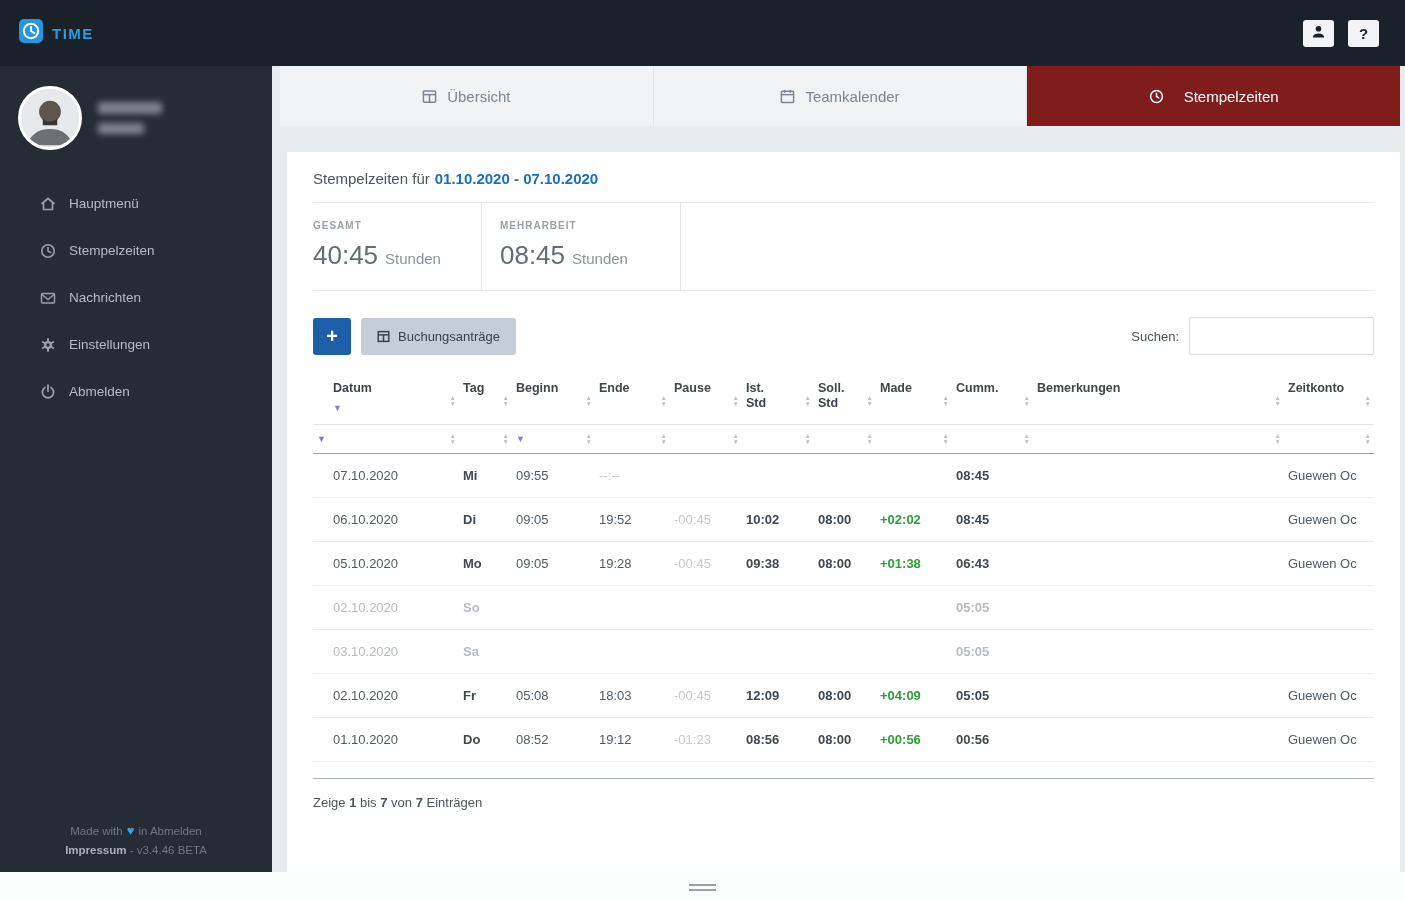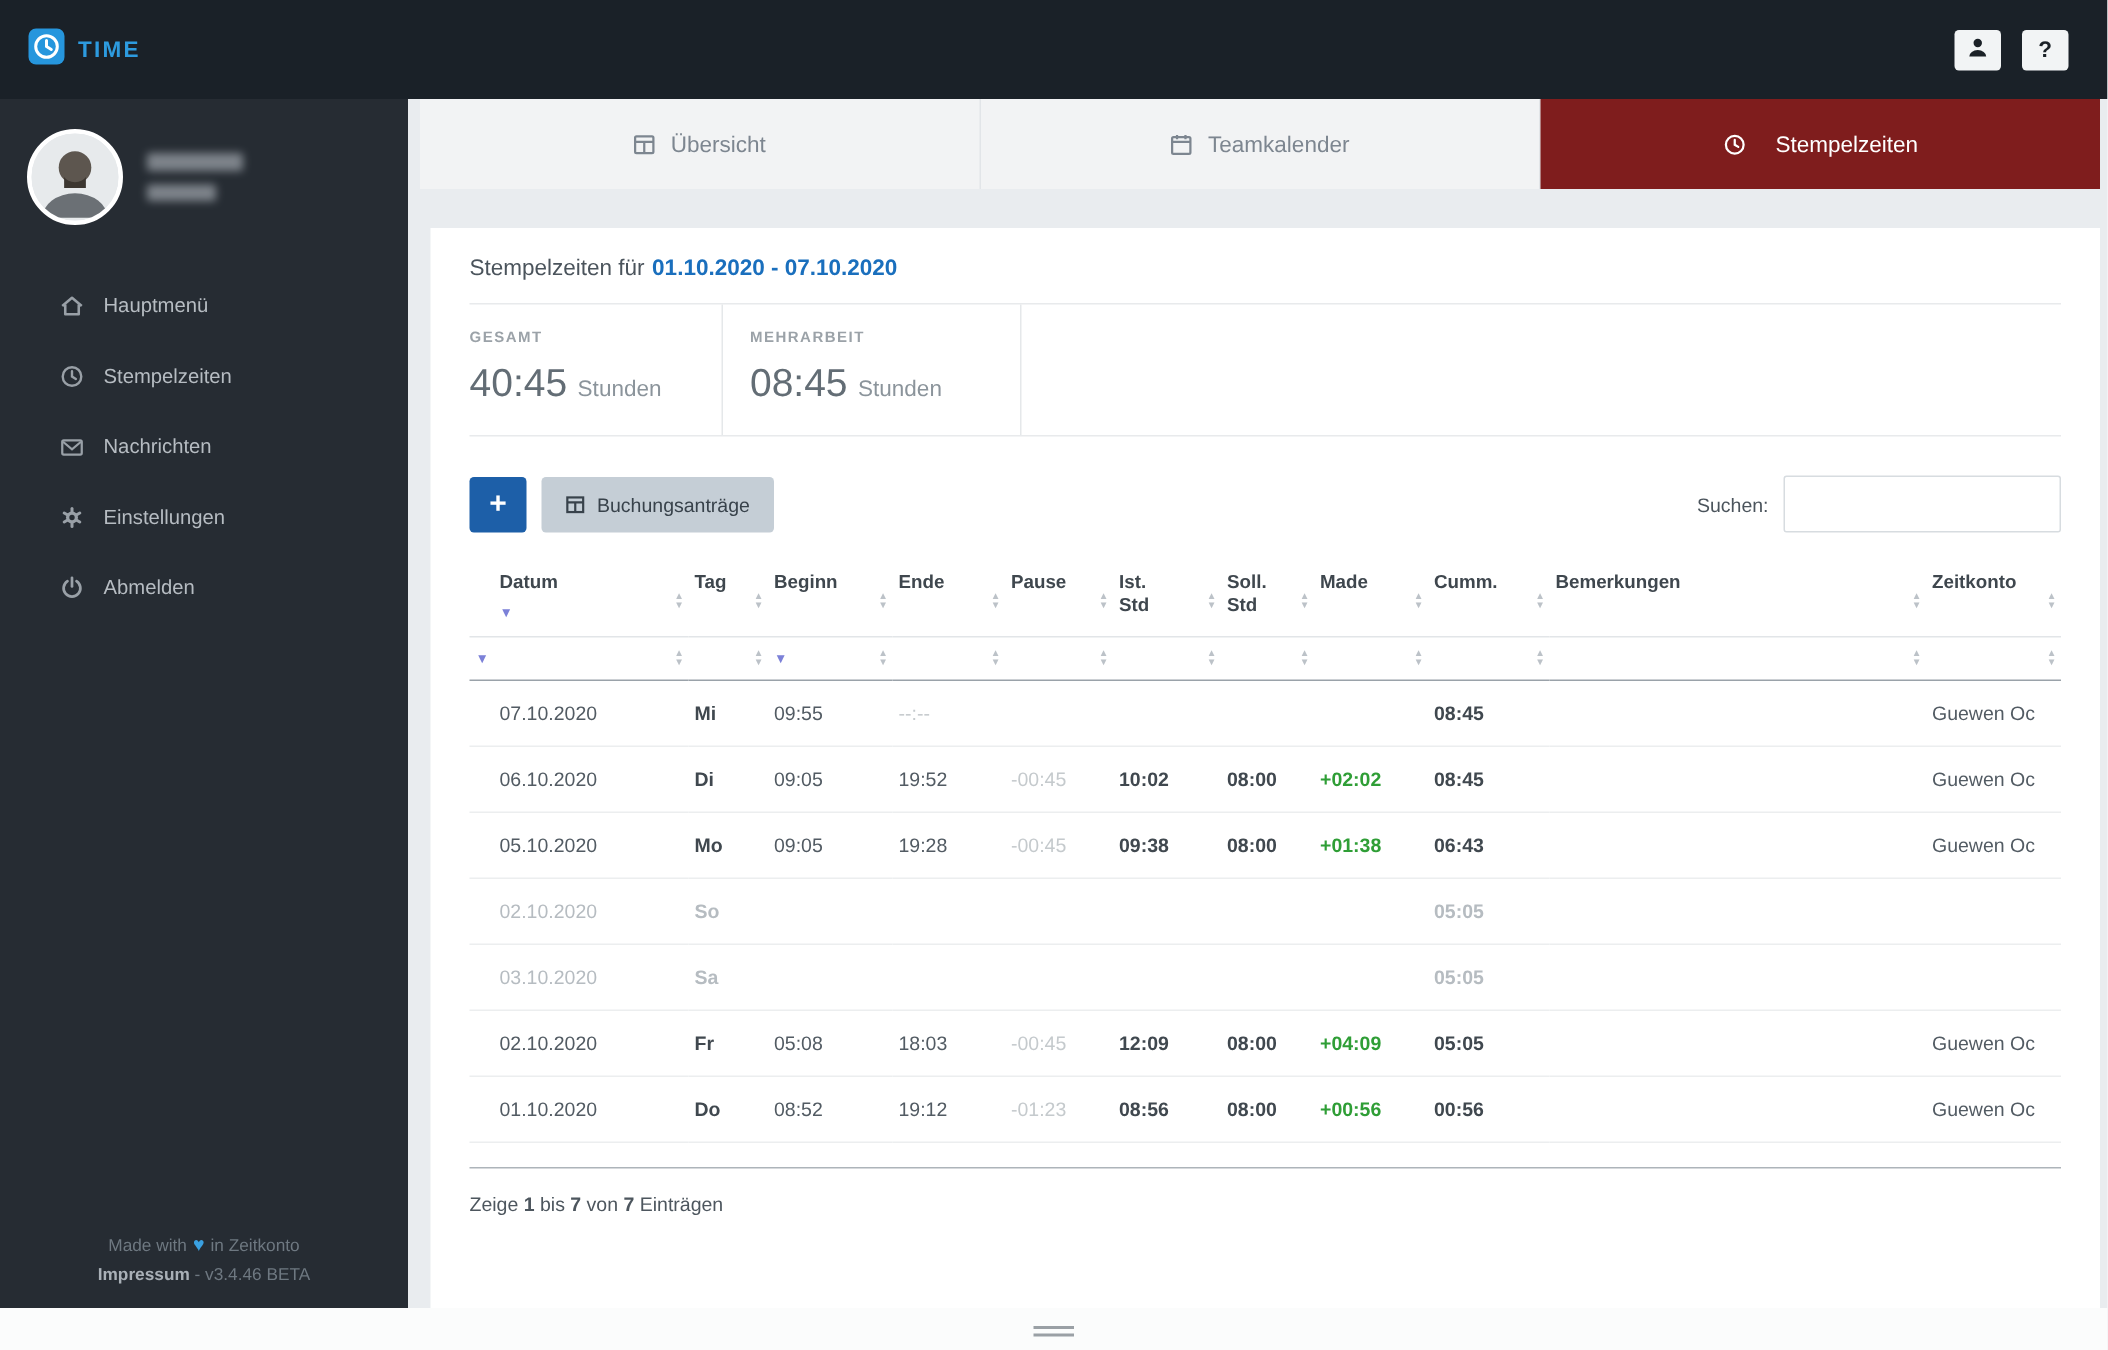--- a/index.html
+++ b/index.html
@@ -187,21 +187,21 @@
         <span>
           <svg width="16" height="16" viewBox="0 0 16 16" fill="none" stroke="currentColor" stroke-width="1.8" stroke-linecap="round">
               <path d="M5 3.4 A5.6 5.6 0 1 0 11 3.4"></path>
               <line x1="8" y1="1.2" x2="8" y2="7"></line>
             </svg>
         </span>
         <span class="lbl">Abmelden</span>
       </div>
     </nav>
     <div class="side-footer">
-      <div><span>Made with</span><span class="heart"></span><span>in Zeitkonto</span></div>
+      <div><span>Made with</span><span class="heart"></span><span>in Abmelden</span></div>
       <div><a class="impressum">Impressum</a><span> - v3.4.46 BETA</span></div>
     </div>
   </aside>
 
   <main class="main">
     <nav class="tabs">
       <div class="tab">
         <svg width="15" height="15" viewBox="0 0 16 16" fill="none" stroke="currentColor" stroke-width="1.6">
             <rect x="1.5" y="2" width="13" height="12" rx="1"></rect>
             <line x1="1.5" y1="6" x2="14.5" y2="6"></line>

